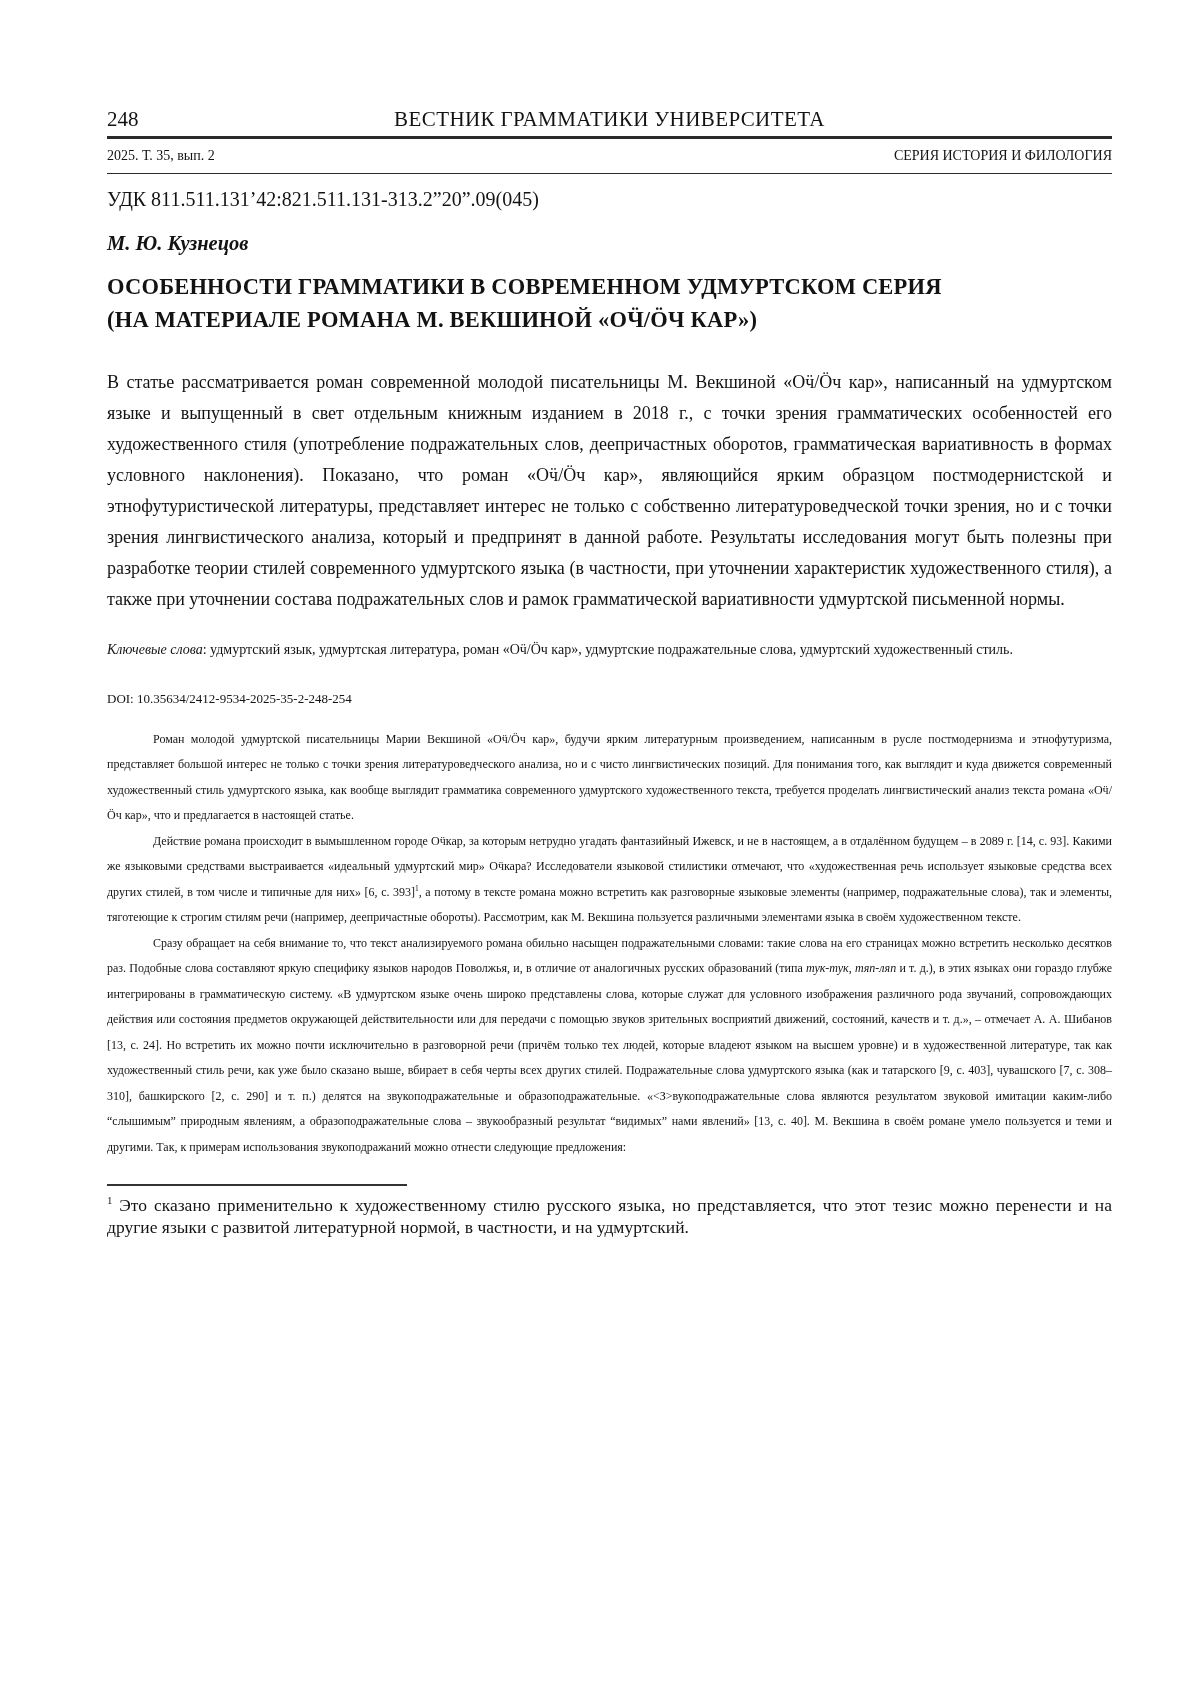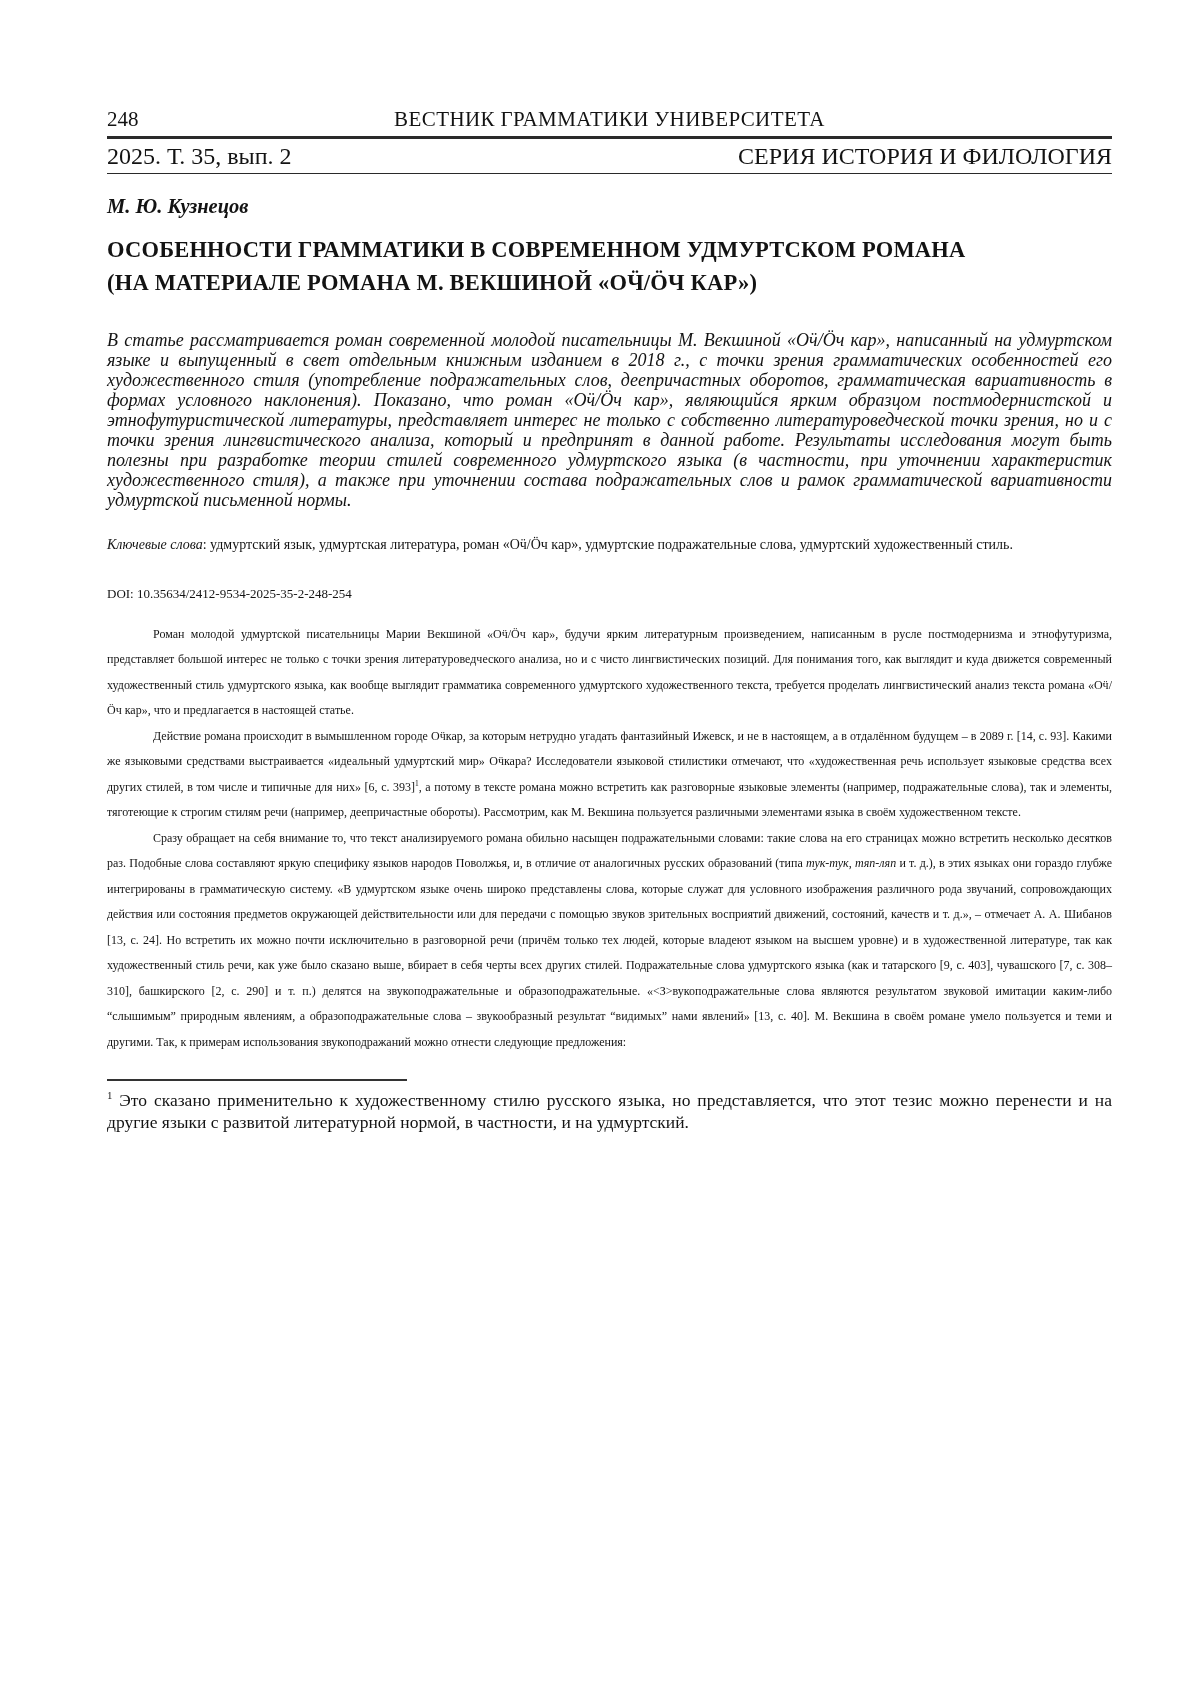--- a/index.html
+++ b/index.html
@@ -17,34 +17,33 @@
   .header-row1 { position: relative; height: 27px; }
   .page-number { font-size: 21px; line-height: 27px; }
   .journal-title {
     position: absolute; left: 0; right: 0; top: 0;
     text-align: center; font-size: 21px; line-height: 27px;
     letter-spacing: 0.4px; white-space: nowrap;
   }
   .rule-thick { border-top: 3px solid #2a2a2a; margin-top: 3px; }
   .header-row2 {
     display: flex; justify-content: space-between;
-    margin-top: 5px; font-size: 24px; line-height: 24px;
+    margin-top: 5px; font-size: 14px; line-height: 24px;
   }
   .rule-thin { border-top: 1.5px solid #2a2a2a; margin-top: 5px; }
   
   .udc { margin-top: 13px; font-size: 20px; line-height: 24px; }
   .author { margin-top: 19px; font-size: 20.5px; line-height: 26px; font-weight: bold; font-style: italic; }
   .article-title {
     margin: 14px 0 0 0; font-size: 22.5px; line-height: 33px;
     font-weight: bold; letter-spacing: 0.2px;
   }
   .abstract {
-    margin: 31px 0 0 0; font-size: 18px; line-height: 20px;
+    margin: 31px 0 0 0; font-size: 18px; line-height: 31px;
     text-align: justify;
-    font-style: italic;
   }
   .keywords {
     margin: 23px 0 0 0; font-size: 14px; line-height: 23.5px;
     text-align: justify;
   }
   .keywords .kw-label { font-style: italic; }
   .doi { margin: 24px 0 0 0; font-size: 13px; line-height: 25px; }
   
   .body-text { margin-top: 16px; }
   .body-par {
@@ -71,25 +70,26 @@
       <span class="journal-title">ВЕСТНИК ГРАММАТИКИ УНИВЕРСИТЕТА</span>
     </div>
     <div class="rule-thick"></div>
     <div class="header-row2">
       <span>2025. Т. 35, вып. 2</span>
       <span>СЕРИЯ ИСТОРИЯ И ФИЛОЛОГИЯ</span>
     </div>
     <div class="rule-thin"></div>
   </header>
 
+  <div class="udc">УДК 811.511.131’42:821.511.131-313.2”20”.09(045)</div>
 
   <div class="author">М. Ю. Кузнецов</div>
 
   <h1 class="article-title">
-    <span>ОСОБЕННОСТИ ГРАММАТИКИ В СОВРЕМЕННОМ УДМУРТСКОМ РОМАНА</span><br>
+    <span>ОСОБЕННОСТИ ГРАММАТИКИ В СОВРЕМЕННОМ УДМУРТСКОМ СЕРИЯ</span><br>
     <span>(НА МАТЕРИАЛЕ РОМАНА М. ВЕКШИНОЙ «ОӴ/ӦЧ КАР»)</span>
   </h1>
 
   <p class="abstract">В статье рассматривается роман современной молодой писательницы М. Векшиной «Оӵ/Ӧч кар», написанный на удмуртском языке и выпущенный в свет отдельным книжным изданием в 2018 г., с точки зрения грамматических особенностей его художественного стиля (употребление подражательных слов, деепричастных оборотов, грамматическая вариативность в формах условного наклонения). Показано, что роман «Оӵ/Ӧч кар», являющийся ярким образцом постмодернистской и этнофутуристической литературы, представляет интерес не только с собственно литературоведческой точки зрения, но и с точки зрения лингвистического анализа, который и предпринят в данной работе. Результаты исследования могут быть полезны при разработке теории стилей современного удмуртского языка (в частности, при уточнении характеристик художественного стиля), а также при уточнении состава подражательных слов и рамок грамматической вариативности удмуртской письменной нормы.</p>
 
   <p class="keywords"><span class="kw-label">Ключевые слова</span><span>: удмуртский язык, удмуртская литература, роман «Оӵ/Ӧч кар», удмуртские подражательные слова, удмуртский художественный стиль.</span></p>
 
   <p class="doi">DOI: 10.35634/2412-9534-2025-35-2-248-254</p>
 
   <main class="body-text">

